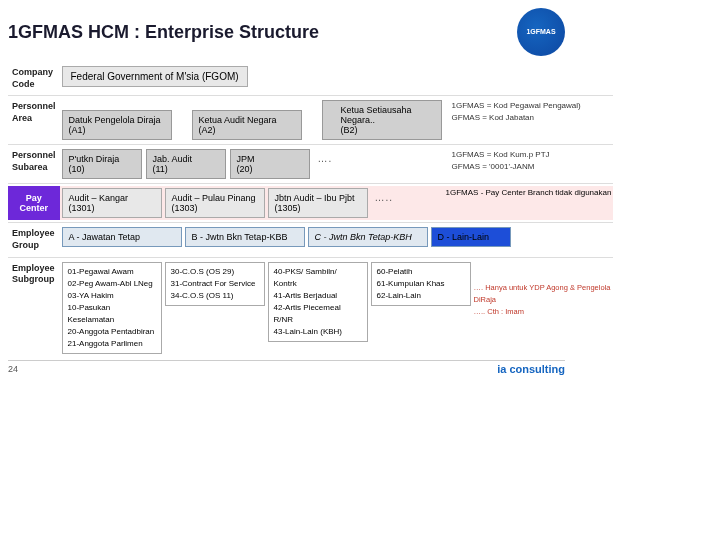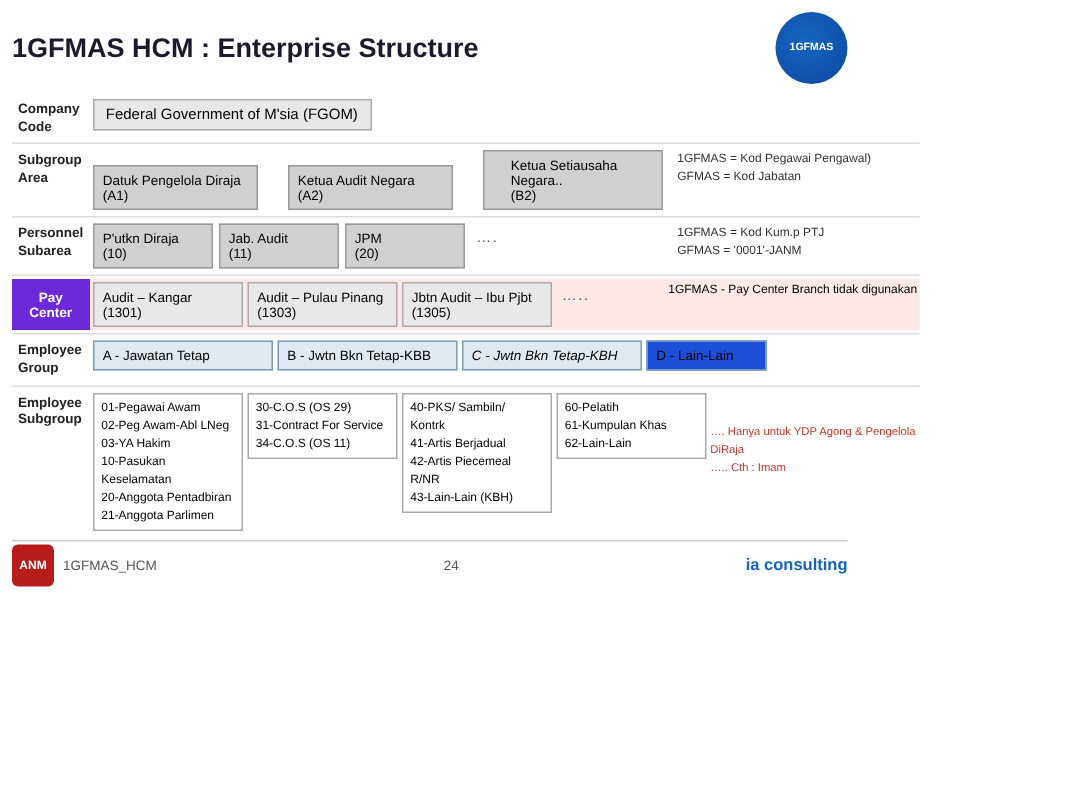--- a/index.html
+++ b/index.html
@@ -255,21 +255,21 @@
     </tr>
 
     <tr class="divider-row">
           <td colspan="3">
             <div class="section-divider"></div>
           </td>
         </tr>
 
     <tr>
       <td class="row-label">
-        <span>Subgroup Area</span>
+        <span>Personnel Area</span>
       </td>
       <td class="content-area">
         <div class="personnel-area-row">
           <div class="pa-box">Datuk Pengelola Diraja<br>(A1)</div>
           <div class="pa-box">Ketua Audit Negara<br>(A2)</div>
           <div class="pa-box-b2">Ketua Setiausaha Negara..<br>(B2)</div>
         </div>
       </td>
       <td class="content-area" style="white-space:nowrap;">
         <div class="pa-note">1GFMAS  = Kod Pegawai Pengawal)</div>
@@ -383,22 +383,16 @@
             <span class="dot-line">….. Cth : Imam</span>
           </div>
         </div>
       </td>
     </tr>
 
   </tbody>
     </table>
 
   <div class="footer">
-    <div class="footer-left">
-      <div class="footer-logo">
-        <span>ANM</span>
-      </div>
-      <span class="footer-text">1GFMAS_HCM</span>
-    </div>
     <span class="footer-page">24</span>
     <span class="ia-logo">ia consulting</span>
   </div>
 </div>
 
 </body></html>

